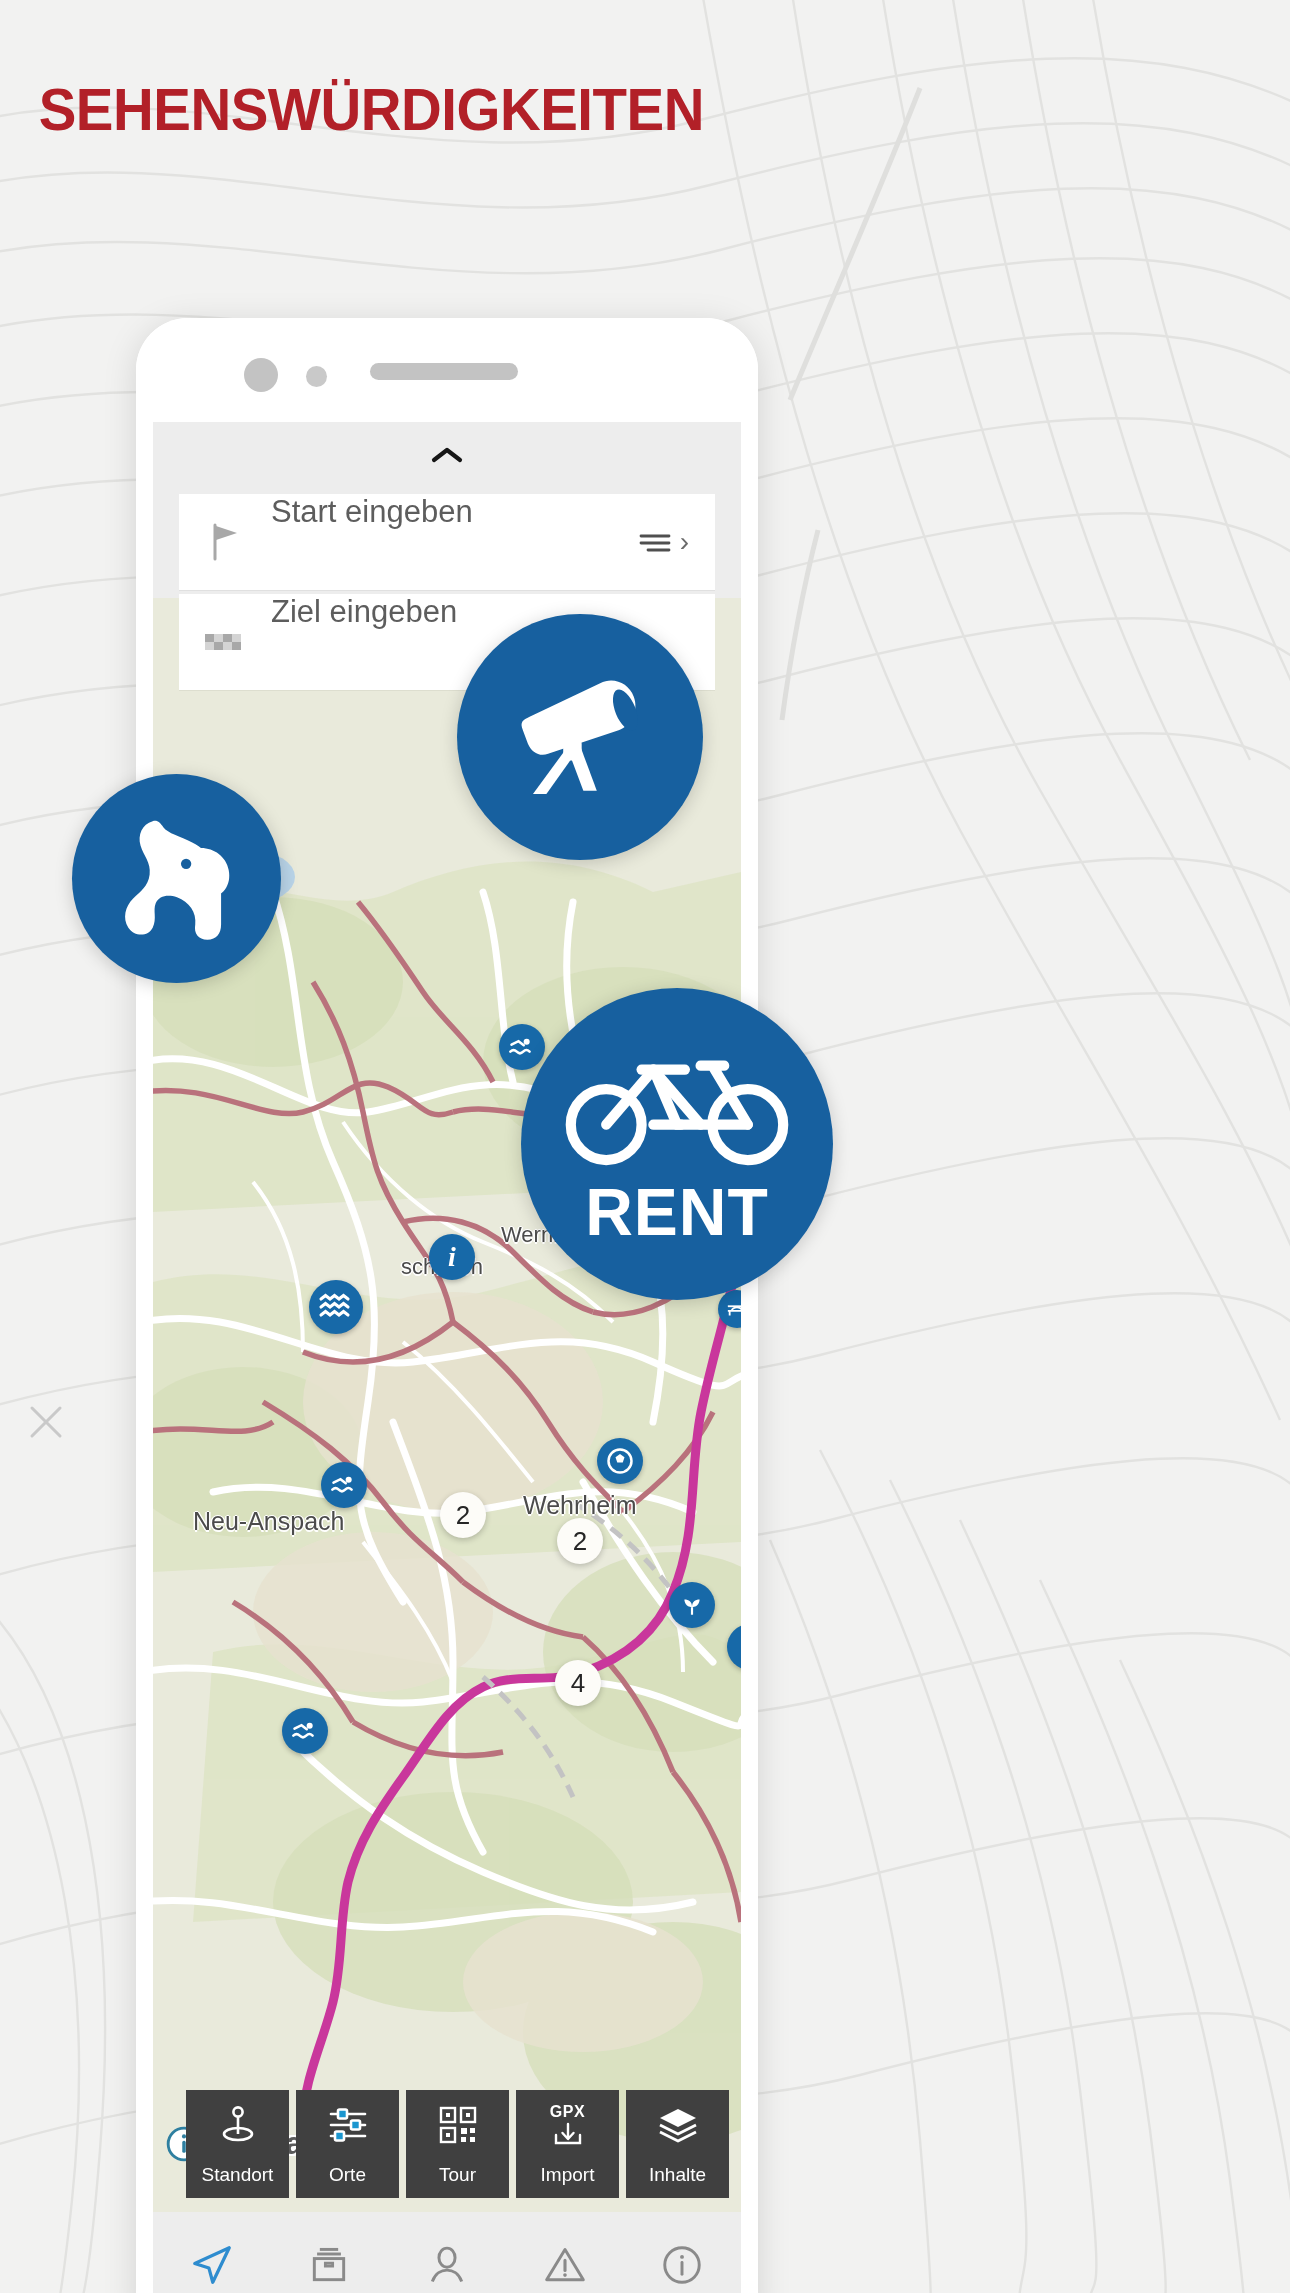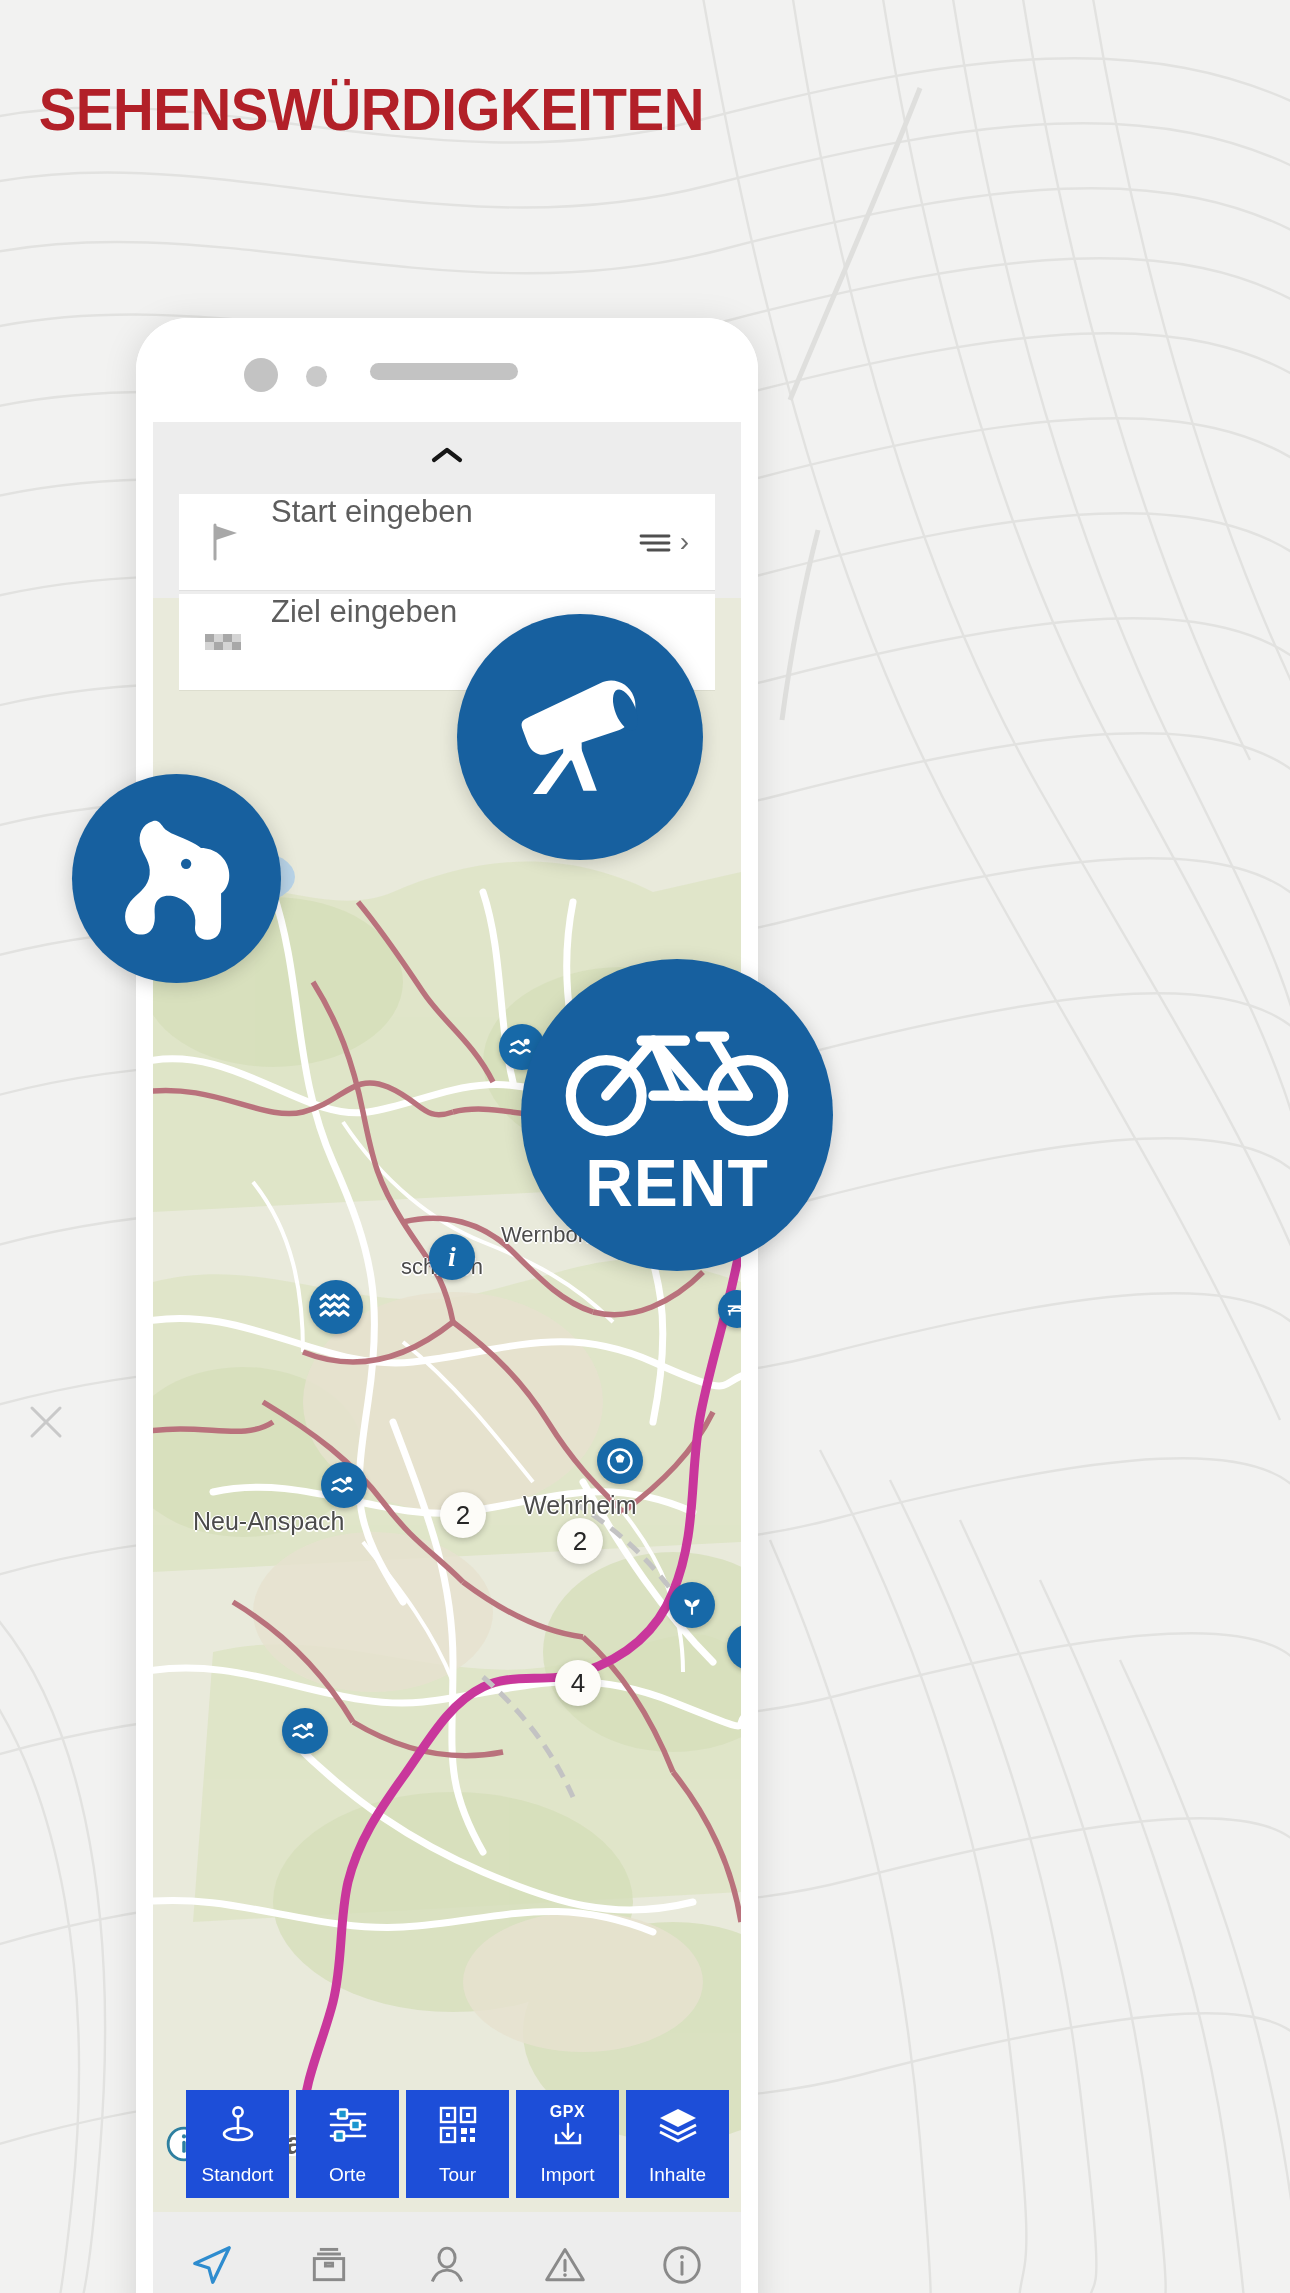--- a/index.html
+++ b/index.html
@@ -111,21 +111,21 @@
   .chevron-right { font-size: 28px; color:#6b6b6b; line-height:1; }
 
   
   #quick-toolbar {
     position: absolute; left: 33px; bottom: 120px;
     display: flex; gap: 7px;
     z-index: 7;
   }
   .qbtn {
     width: 103px; height: 108px;
-    background: #1d4ed8;
+    background: #404040;
     display: flex; flex-direction: column;
     align-items: center; justify-content: center;
     gap: 17px;
     cursor: pointer;
   }
   .qbtn .lbl { color:#fff; font-size: 19px; }
   .qbtn .ic { height: 44px; display:flex; align-items:center; justify-content:center; }
 
   
   #bottom-nav {
@@ -157,21 +157,21 @@
   .bubble {
     position: absolute;
     border-radius: 50%;
     background: #17609f;
     z-index: 9;
     display: flex; align-items: center; justify-content: center;
     box-shadow: 0 3px 18px rgba(0,0,0,.18);
   }
   #bubble-telescope { left: 457px; top: 614px; width: 246px; height: 246px; }
   #bubble-elephant  { left: 72px;  top: 774px; width: 209px; height: 209px; }
-  #bubble-rent      { left: 521px; top: 959px; width: 312px; height: 312px;
+  #bubble-rent      { left: 521px; top: 988px; width: 312px; height: 312px;
                       flex-direction: column; gap: 12px; }
   #rent-label {
     color:#fff; font-weight:700; font-size: 66px; letter-spacing: 1px;
     margin-top: -6px;
   }
 
   
   #close-icon {
     position: absolute; left: 24px; top: 1400px;
     z-index: 4;

